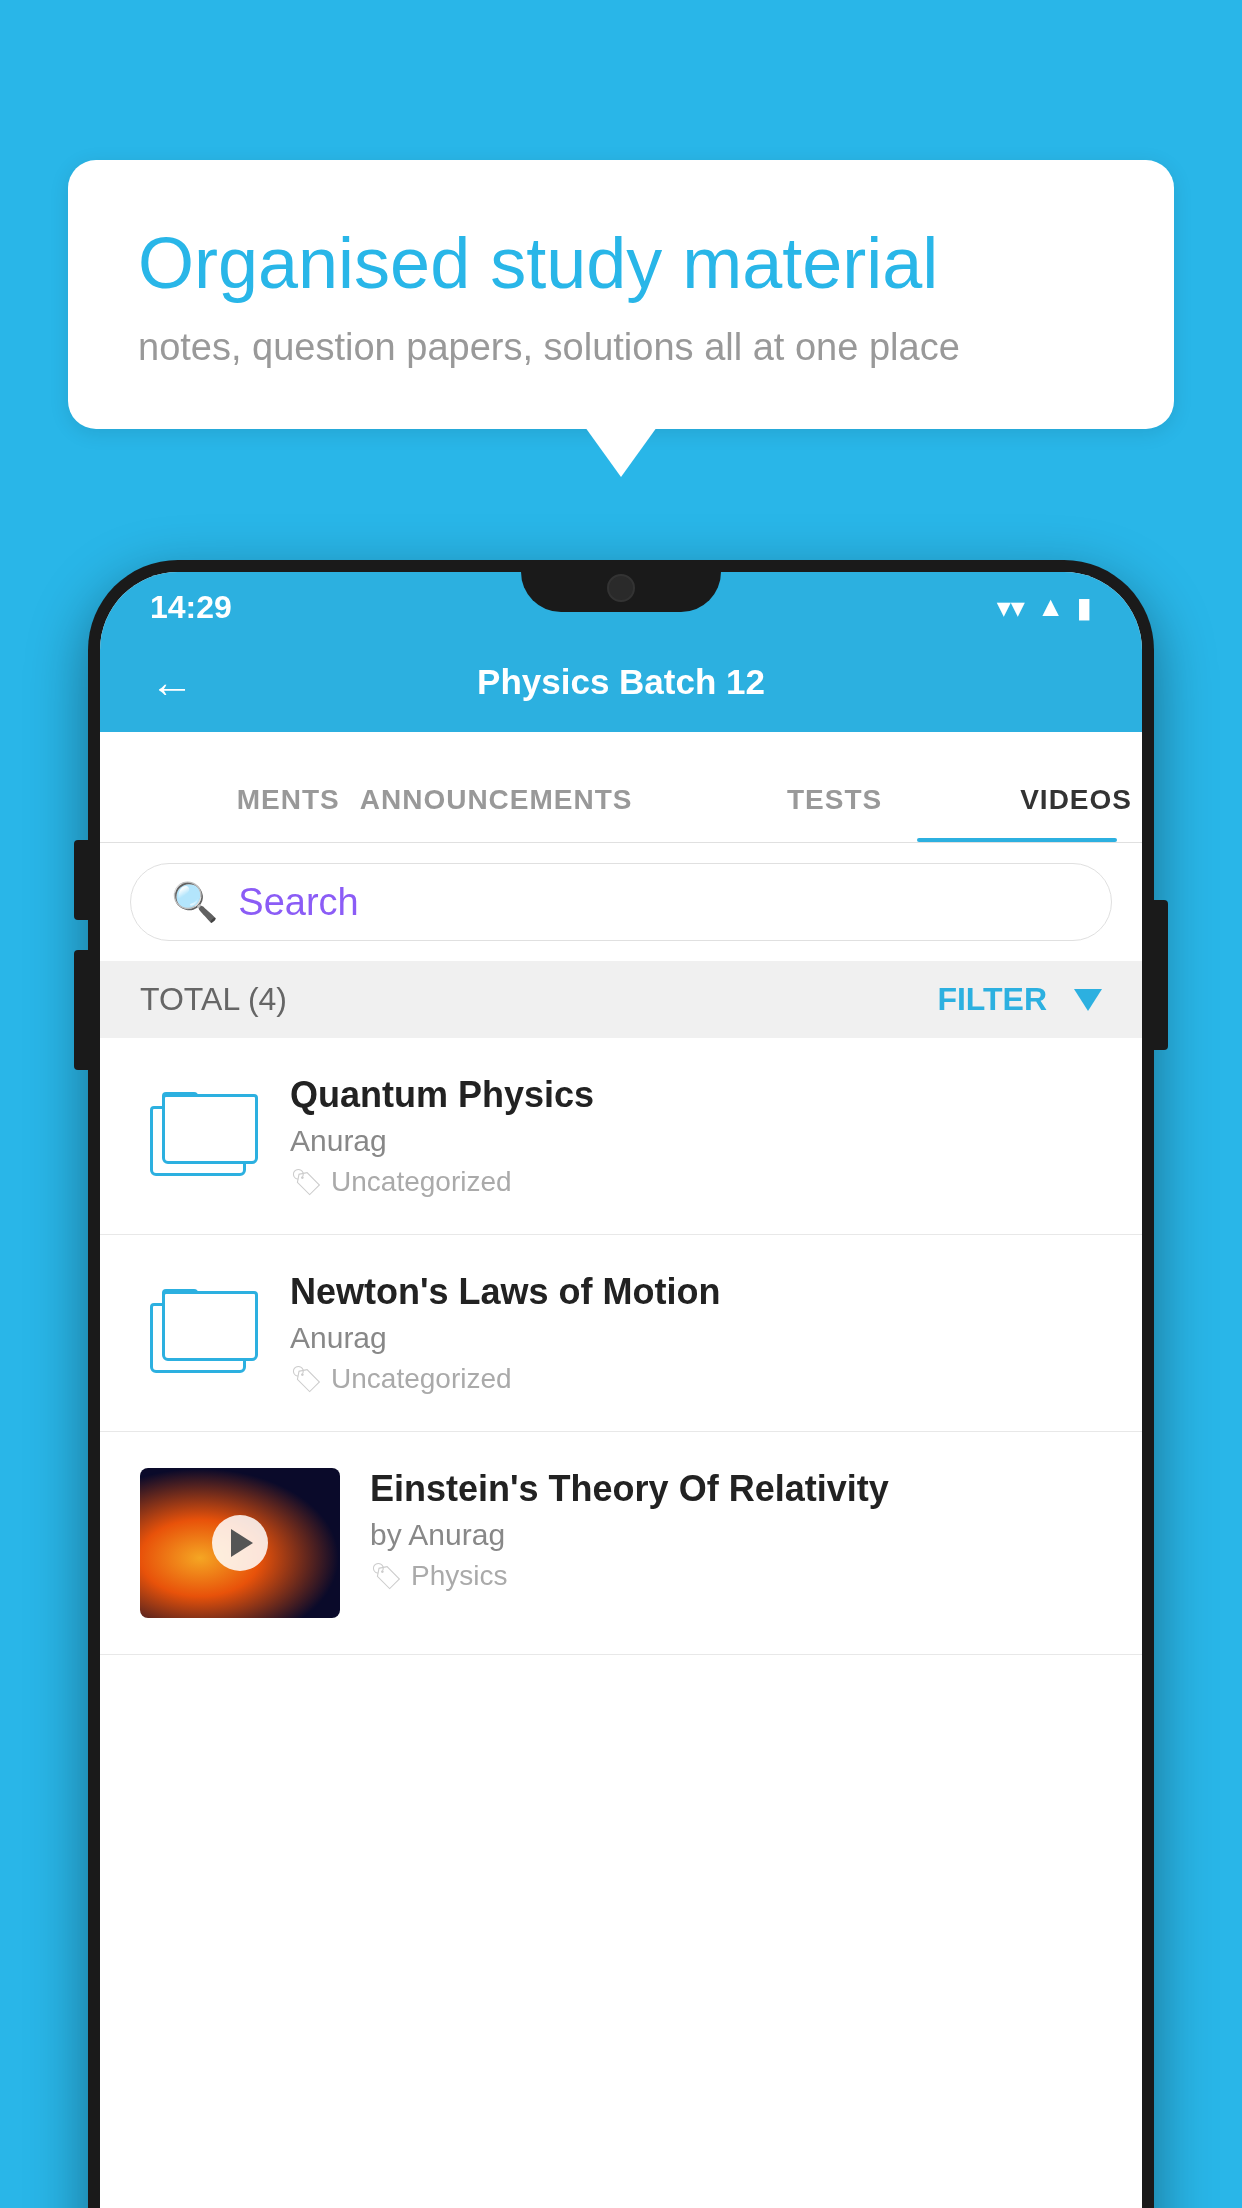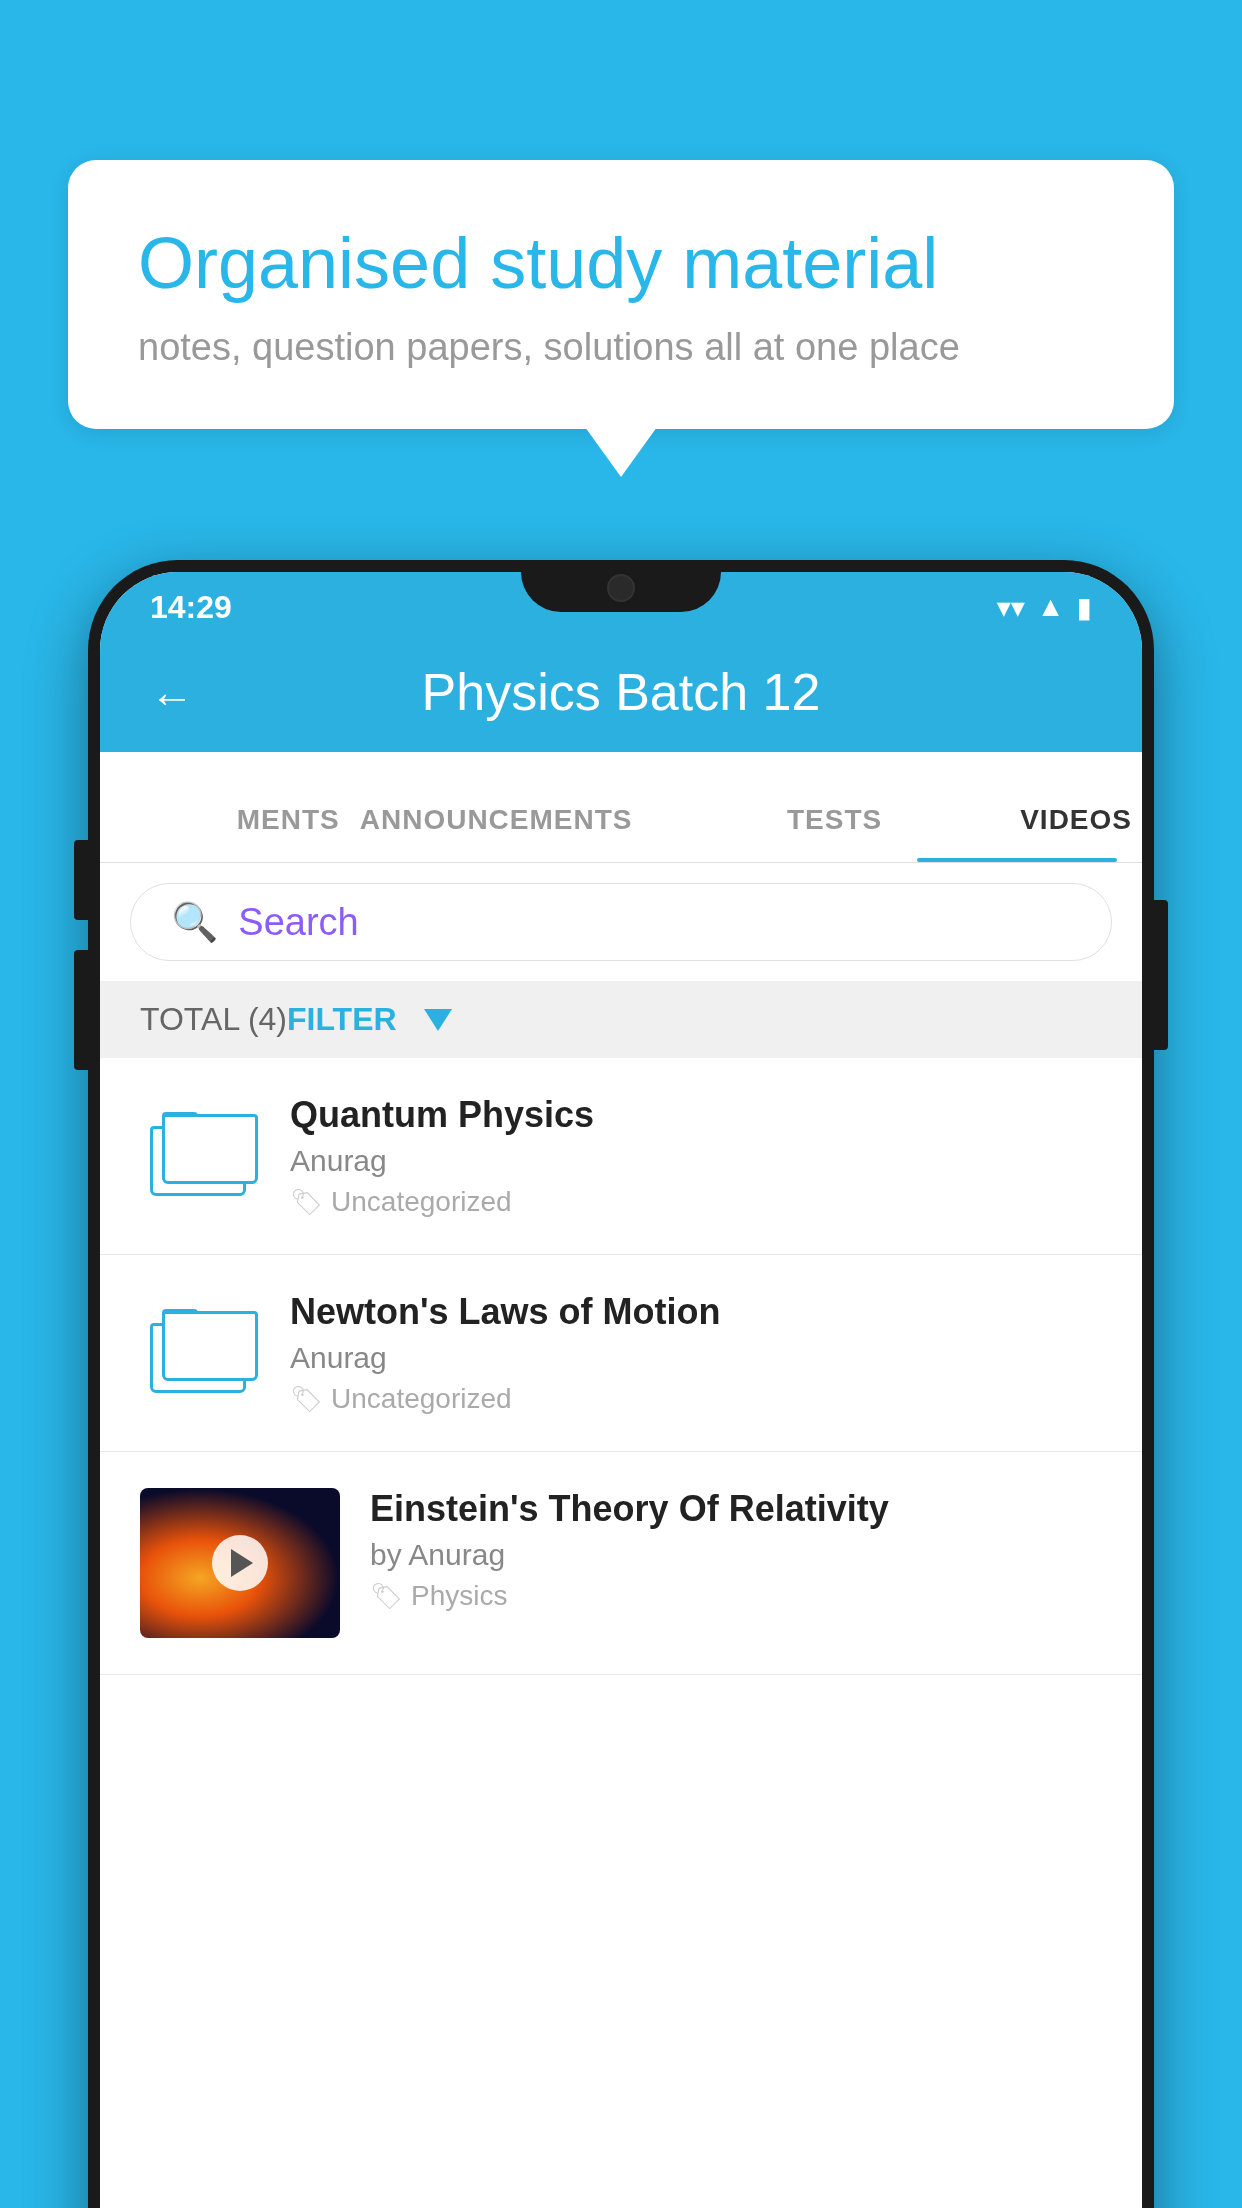--- a/index.html
+++ b/index.html
@@ -184,22 +184,22 @@
     .back-arrow {
       position: absolute;
       left: 0;
       color: white;
       font-size: 44px;
       font-weight: 300;
     }
 
     .header-title {
       color: white;
-      font-size: 52px;
-      font-weight: 400;
+      font-size: 35px;
+      font-weight: 700;
       text-align: center;
     }
 
     .header-subtitle {
       color: rgba(255,255,255,0.9);
       font-size: 32px;
       text-align: center;
       margin-top: 6px;
     }
 
@@ -268,20 +268,21 @@
       color: #8b5cf6;
       font-size: 38px;
     }
 
     
     .filter-bar {
       background: #f0f0f0;
       padding: 20px 40px;
       display: flex;
       align-items: center;
+      justify-content: space-between;
       flex-shrink: 0;
     }
 
     .total-count {
       color: #666;
       font-size: 32px;
       font-weight: 500;
     }
 
     .filter-btn {

